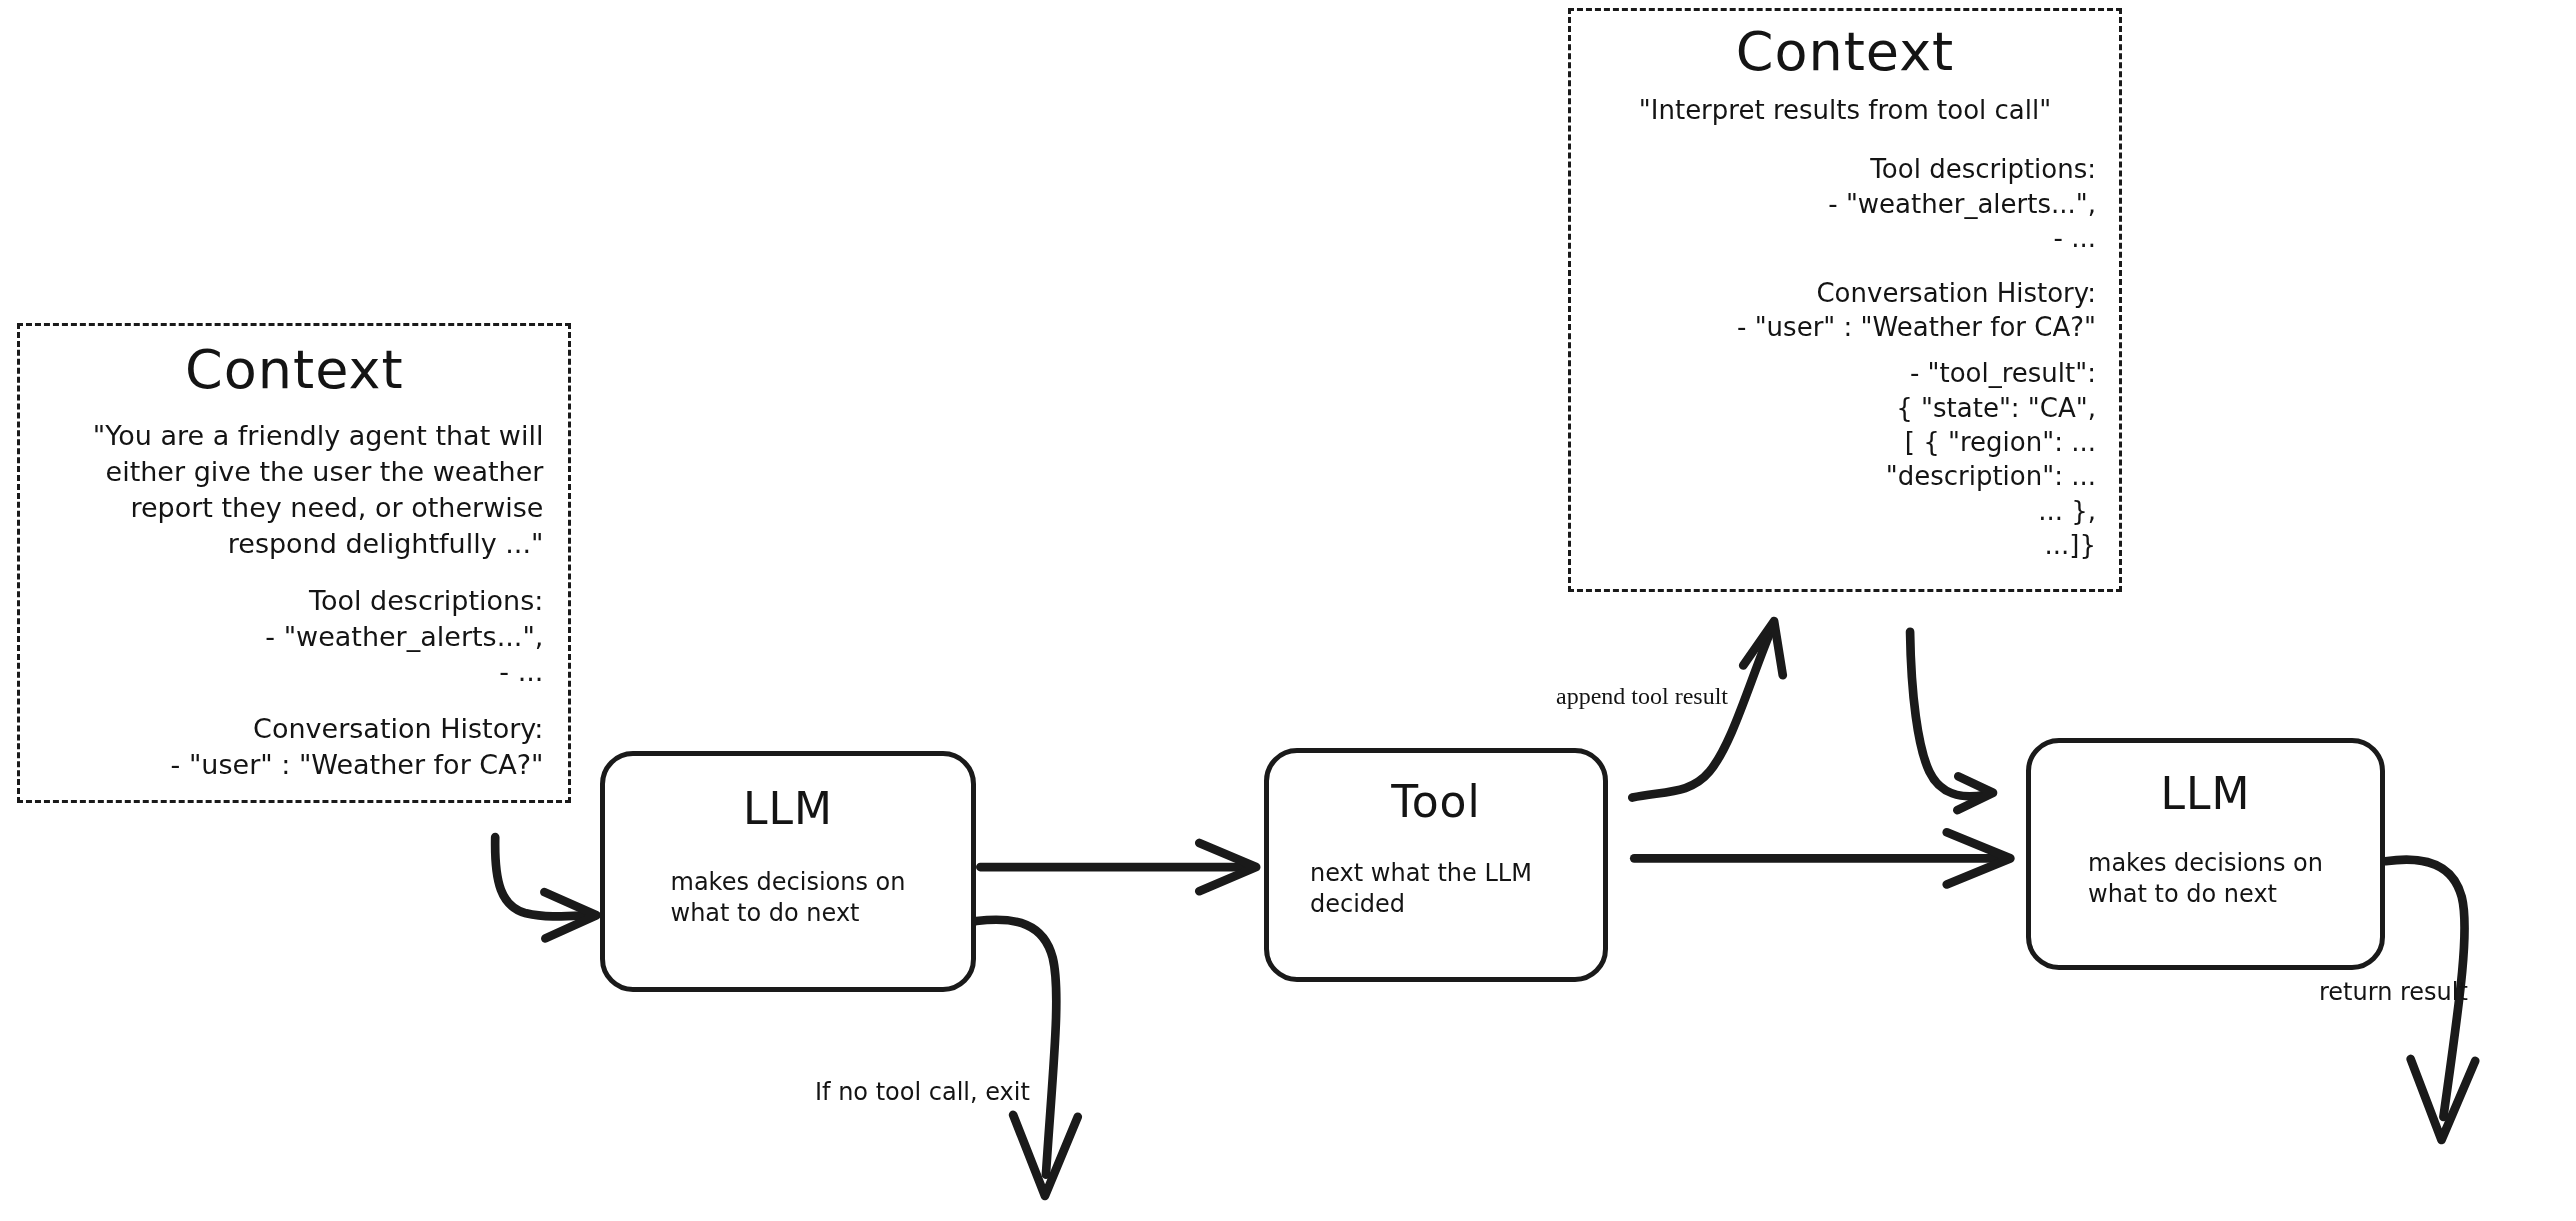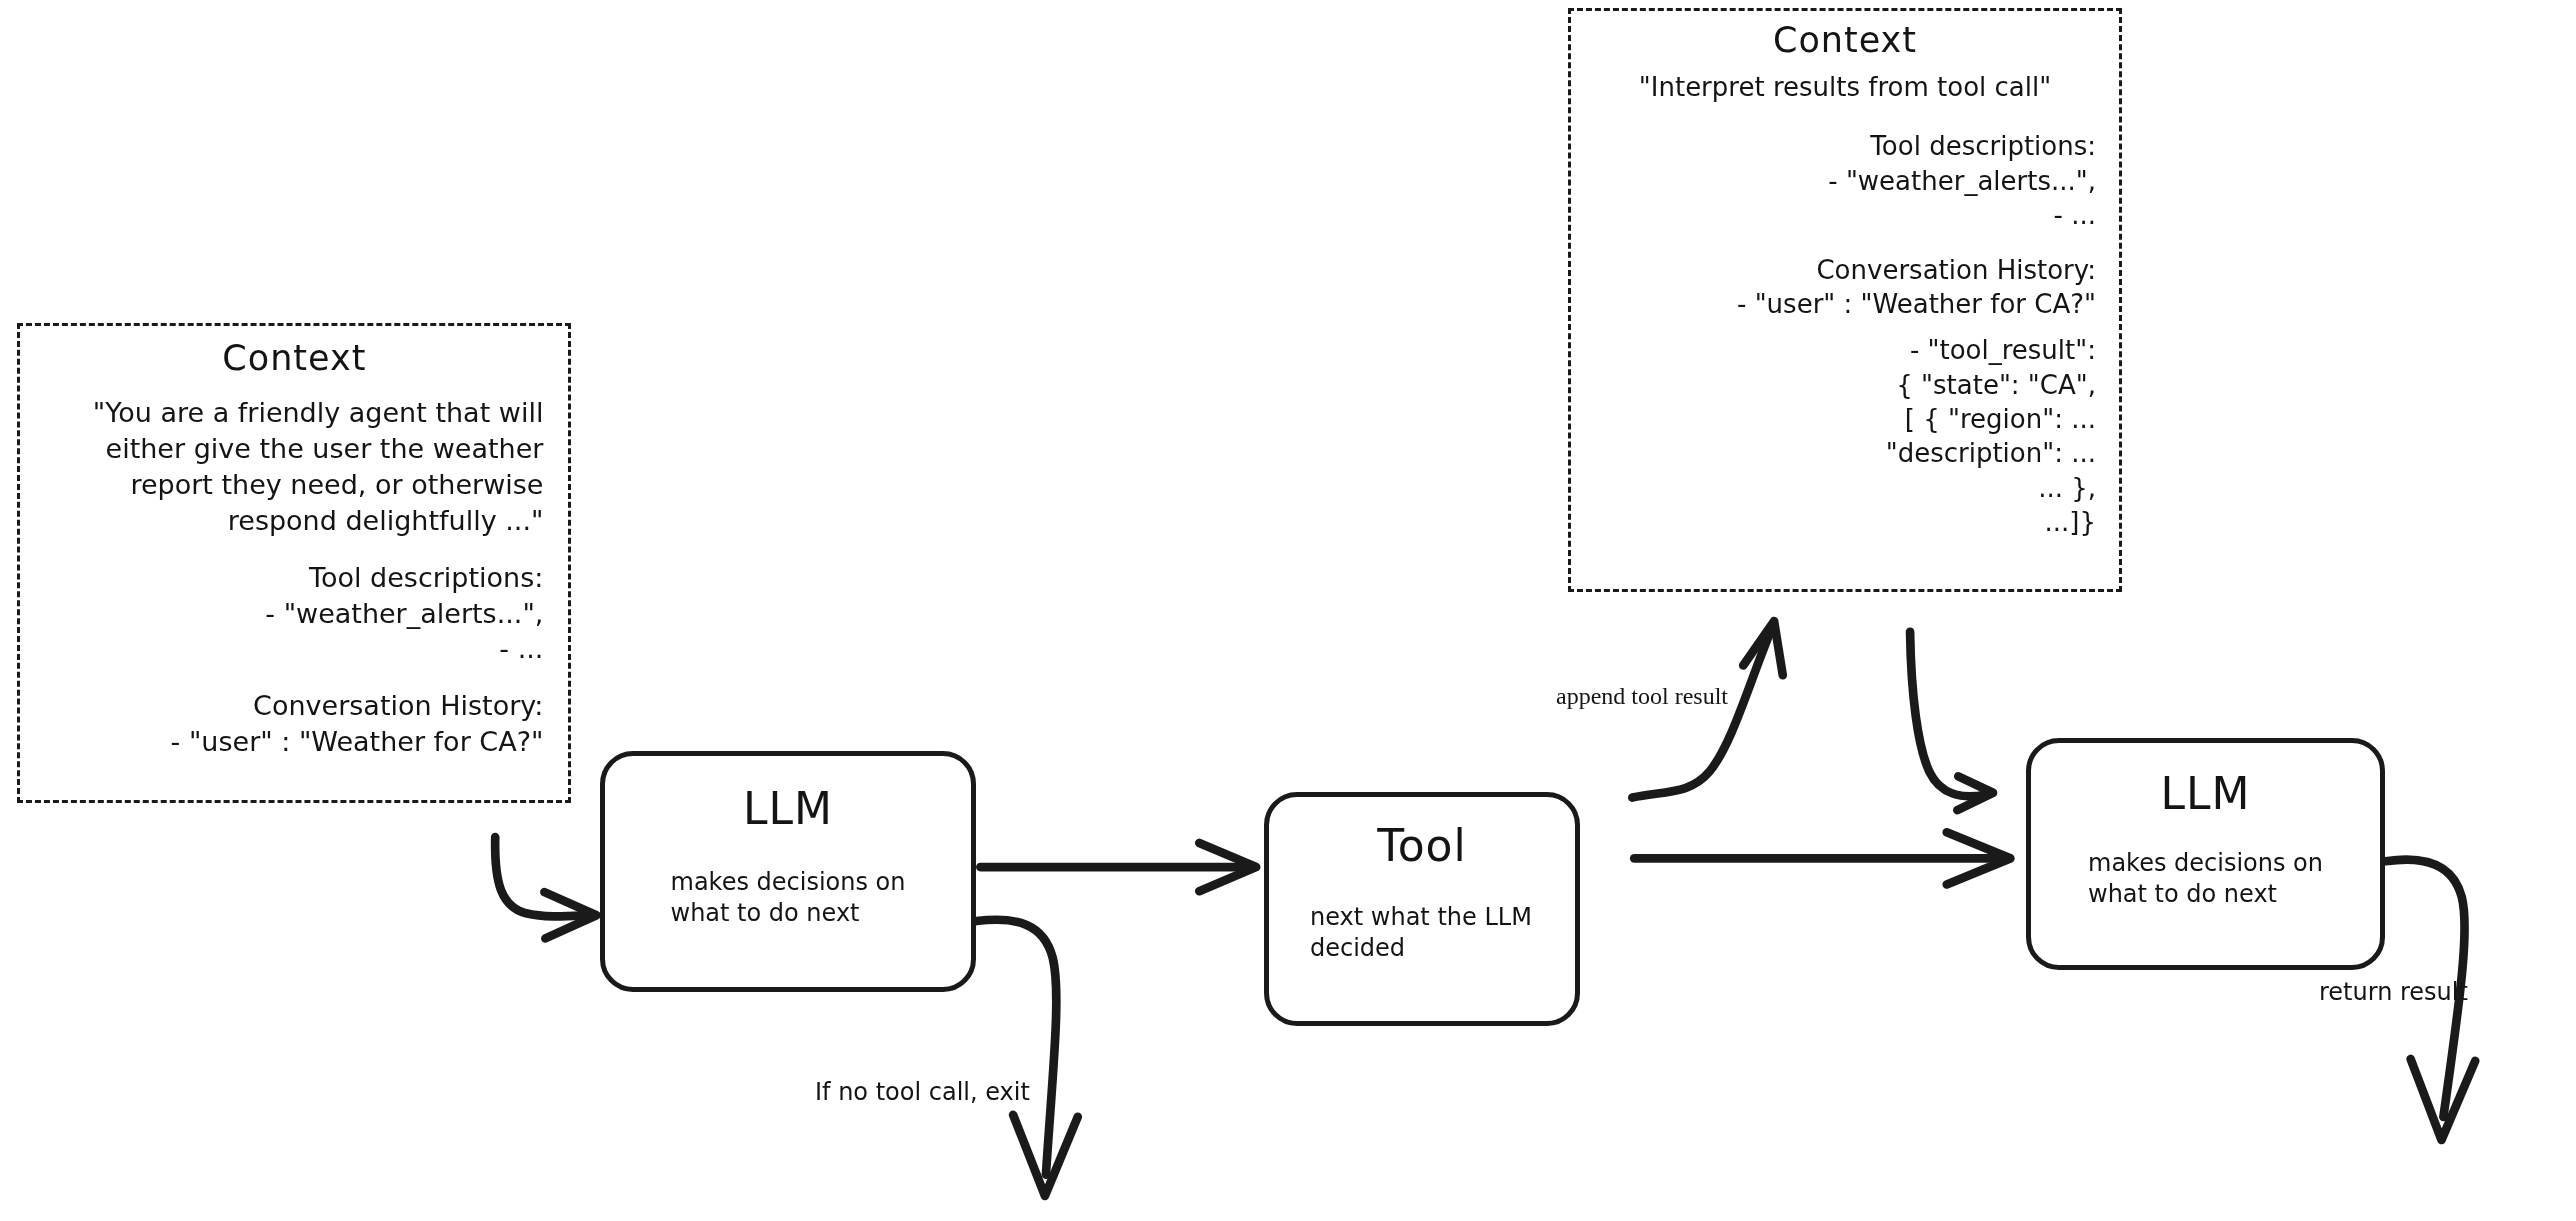--- a/index.html
+++ b/index.html
@@ -22,21 +22,21 @@
     pointer-events: none;
   }
   .ctx-box {
     position: absolute;
     border: 3.9px dashed #1a1a1a;
     box-sizing: border-box;
     background: transparent;
   }
   .ctx-title {
     text-align: center;
-    font-size: 35px;
+    font-size: 54px;
     color: #141414;
     letter-spacing: 1px;
     font-family: "DejaVu Sans", sans-serif;
   }
   .ctx-body {
     font-size: 27px;
     line-height: 1.33;
     color: #141414;
     white-space: pre-wrap;
     font-family: "DejaVu Sans", sans-serif;
@@ -153,21 +153,21 @@
           ...]}</div>
     </div>
   </div>
 
   <div class="node" style="left:600px; top:751px; width:376px; height:241px;">
     <div class="node-title" style="margin-top:27px;">LLM</div>
     <div class="node-sub" style="margin-top:33px;">makes decisions on
 what to do next</div>
   </div>
 
-  <div class="node" style="left:1264px; top:792px; width:316px; height:234px;">
+  <div class="node" style="left:1264px; top:748px; width:344px; height:234px;">
     <div class="node-title" style="margin-top:23px;">Tool</div>
     <div class="node-sub" style="margin-top:31px; align-self:flex-start; margin-left:41px;">next what the LLM
 decided</div>
   </div>
 
   <div class="node" style="left:2026px; top:738px; width:359px; height:232px;">
     <div class="node-title" style="margin-top:25px;">LLM</div>
     <div class="node-sub" style="margin-top:29px;">makes decisions on
 what to do next</div>
   </div>

